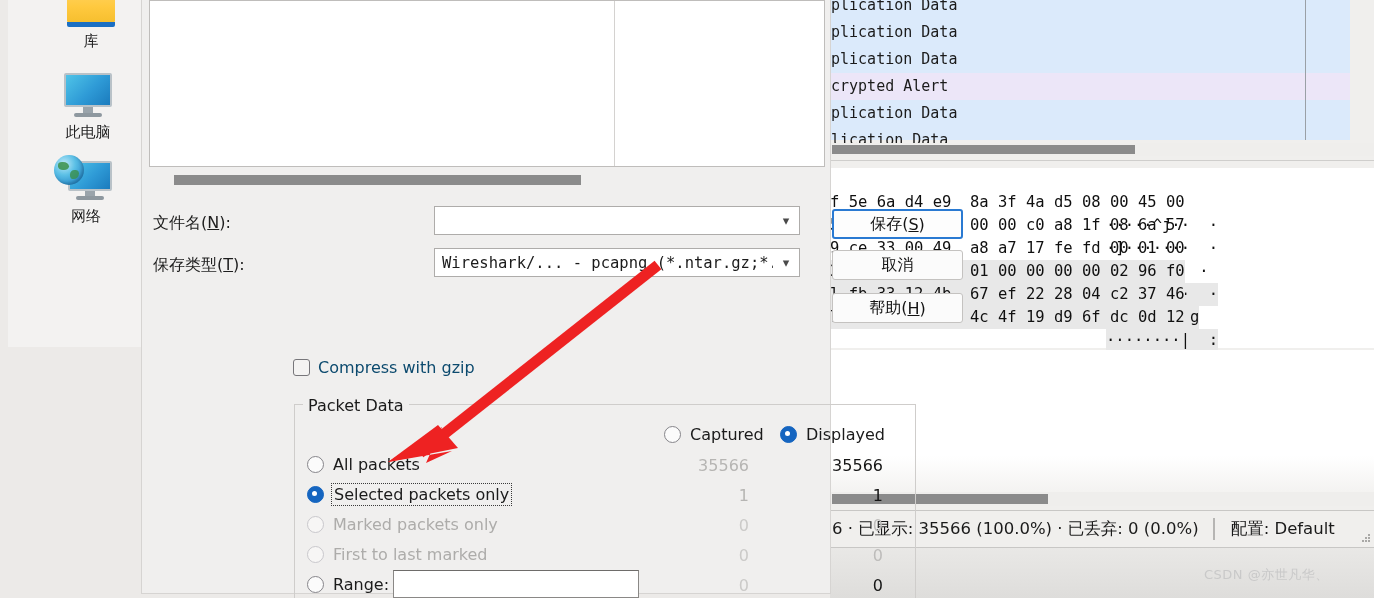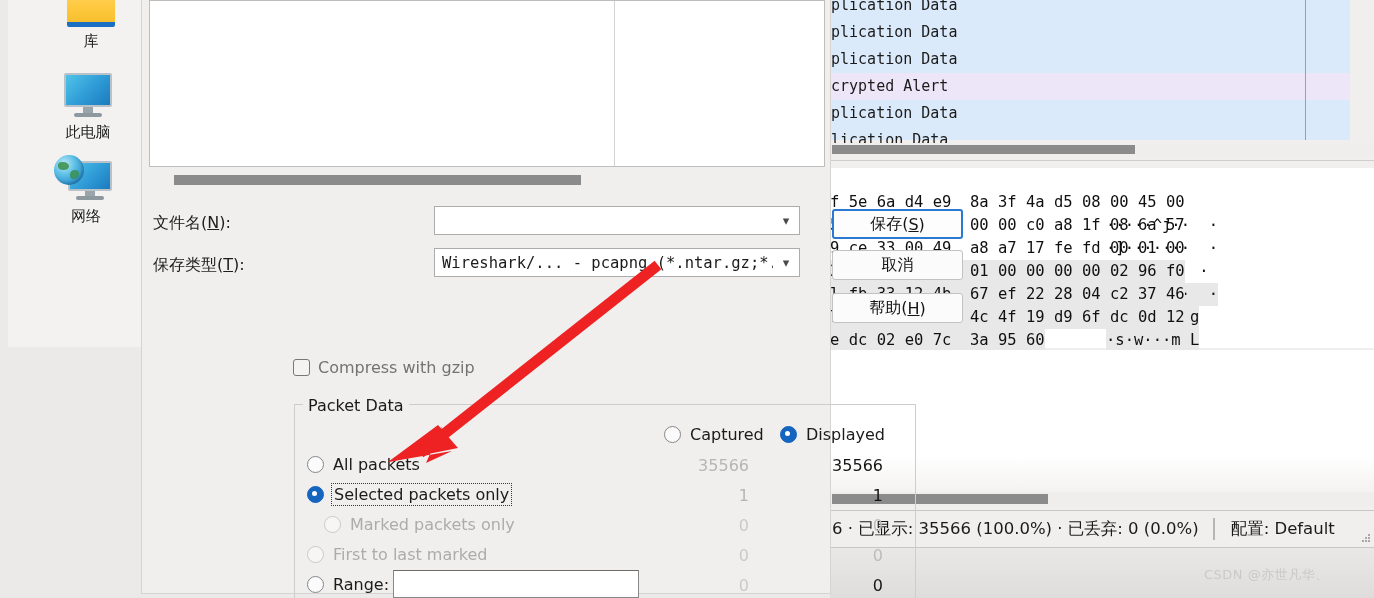--- a/index.html
+++ b/index.html
@@ -120,21 +120,21 @@
     display:flex;align-items:center;justify-content:center;}
   .dlg-btn.primary{border:2px solid #2a7ad2;background:#fdfdfd;}
   .dlg-btn u{text-decoration:underline;}
   #btn-save{left:690px;top:209px;}
   #btn-cancel{left:690px;top:250px;}
   #btn-help{left:690px;top:293px;}
 
   
   #chk-gzip{position:absolute;left:151px;top:358px;display:flex;align-items:center;gap:8px;}
   .cbox{width:17px;height:17px;border:1px solid #77767a;border-radius:3px;background:#f4f3f2;box-sizing:border-box;}
-  #chk-gzip .cl{font-size:16px;color:#737373;font-family:"DejaVu Sans","Liberation Sans",sans-serif;}
+  #chk-gzip .cl{font-size:16px;color:#0c4a6e;font-family:"DejaVu Sans","Liberation Sans",sans-serif;}
 
   
   #grp-packetrange{position:absolute;left:152px;top:404px;width:622px;height:200px;
     border:1px solid #cfcdcb;box-sizing:border-box;}
   #grp-title{position:absolute;left:161px;top:396px;background:#f0efee;padding:0 5px;
     font-size:16px;color:#1a1a1a;font-family:"DejaVu Sans","Liberation Sans",sans-serif;}
 
   .radio{width:17px;height:17px;border-radius:50%;border:1.6px solid #86858a;background:#fbfbfb;
     box-sizing:border-box;position:relative;flex:0 0 auto;}
   .radio.on{border:1.6px solid #1565c0;background:#1565c0;}
@@ -144,21 +144,21 @@
 
   .rr{position:absolute;display:flex;align-items:center;gap:9px;}
   .rr .rl{font-size:16px;color:#1b1b1b;font-family:"DejaVu Sans","Liberation Sans",sans-serif;white-space:nowrap;}
   .rr .rl.dim{color:#adacaa;}
   .rr .rl.focus{outline:1px dotted #3a3a3a;outline-offset:1px;padding:0 1px;}
 
   #rr-captured{left:522px;top:425px;}
   #rr-displayed{left:638px;top:425px;}
   #rr-all{left:165px;top:455px;}
   #rr-sel{left:165px;top:485px;}
-  #rr-marked{left:182px;top:515px;}
+  #rr-marked{left:165px;top:515px;}
   #rr-first{left:165px;top:545px;}
   #rr-range{left:165px;top:575px;}
   #range-input{position:absolute;left:251px;top:570px;width:246px;height:28px;background:#fff;
     border:1px solid #8a8886;border-top-color:#6e6c6a;box-sizing:border-box;}
 
   .num{position:absolute;font-size:16px;text-align:right;white-space:nowrap;
     font-family:"DejaVu Sans","Liberation Sans",sans-serif;}
   .num.cap{width:90px;left:517px;color:#b6b5b3;}
   .num.dsp{width:90px;left:651px;color:#151515;}
   .num.cap.dim{color:#cbcac8;}
@@ -238,21 +238,20 @@
       </div>
       <div class="hex-row" style="top:92px;">
         <span class="hex-a hex-sel">l fb 33 12 4b  67 ef 22 28 04 c2 37 46</span>
         <span class="hex-b hex-sel">·····3·K g</span>
       </div>
       <div class="hex-row" style="top:115px;">
         <span class="hex-a hex-sel">7 0d 80 86 6d  4c 4f 19 d9 6f dc 0d 12</span>
         <span class="hex-b hex-sel">·s·w···m L</span>
       </div>
       <div class="hex-row" style="top:138px;">
-        <span class="hex-a hex-sel">e dc 02 e0 7c  3a 95 60</span>
         <span class="hex-b hex-sel">········|  :</span>
       </div>
     </div>
 
     <div id="ws-lower"></div>
     <div id="ws-hscroll2-track"></div>
     <div id="ws-hscroll2-thumb"></div>
     <div id="ws-sep2"></div>
 
     <div id="ws-status">

